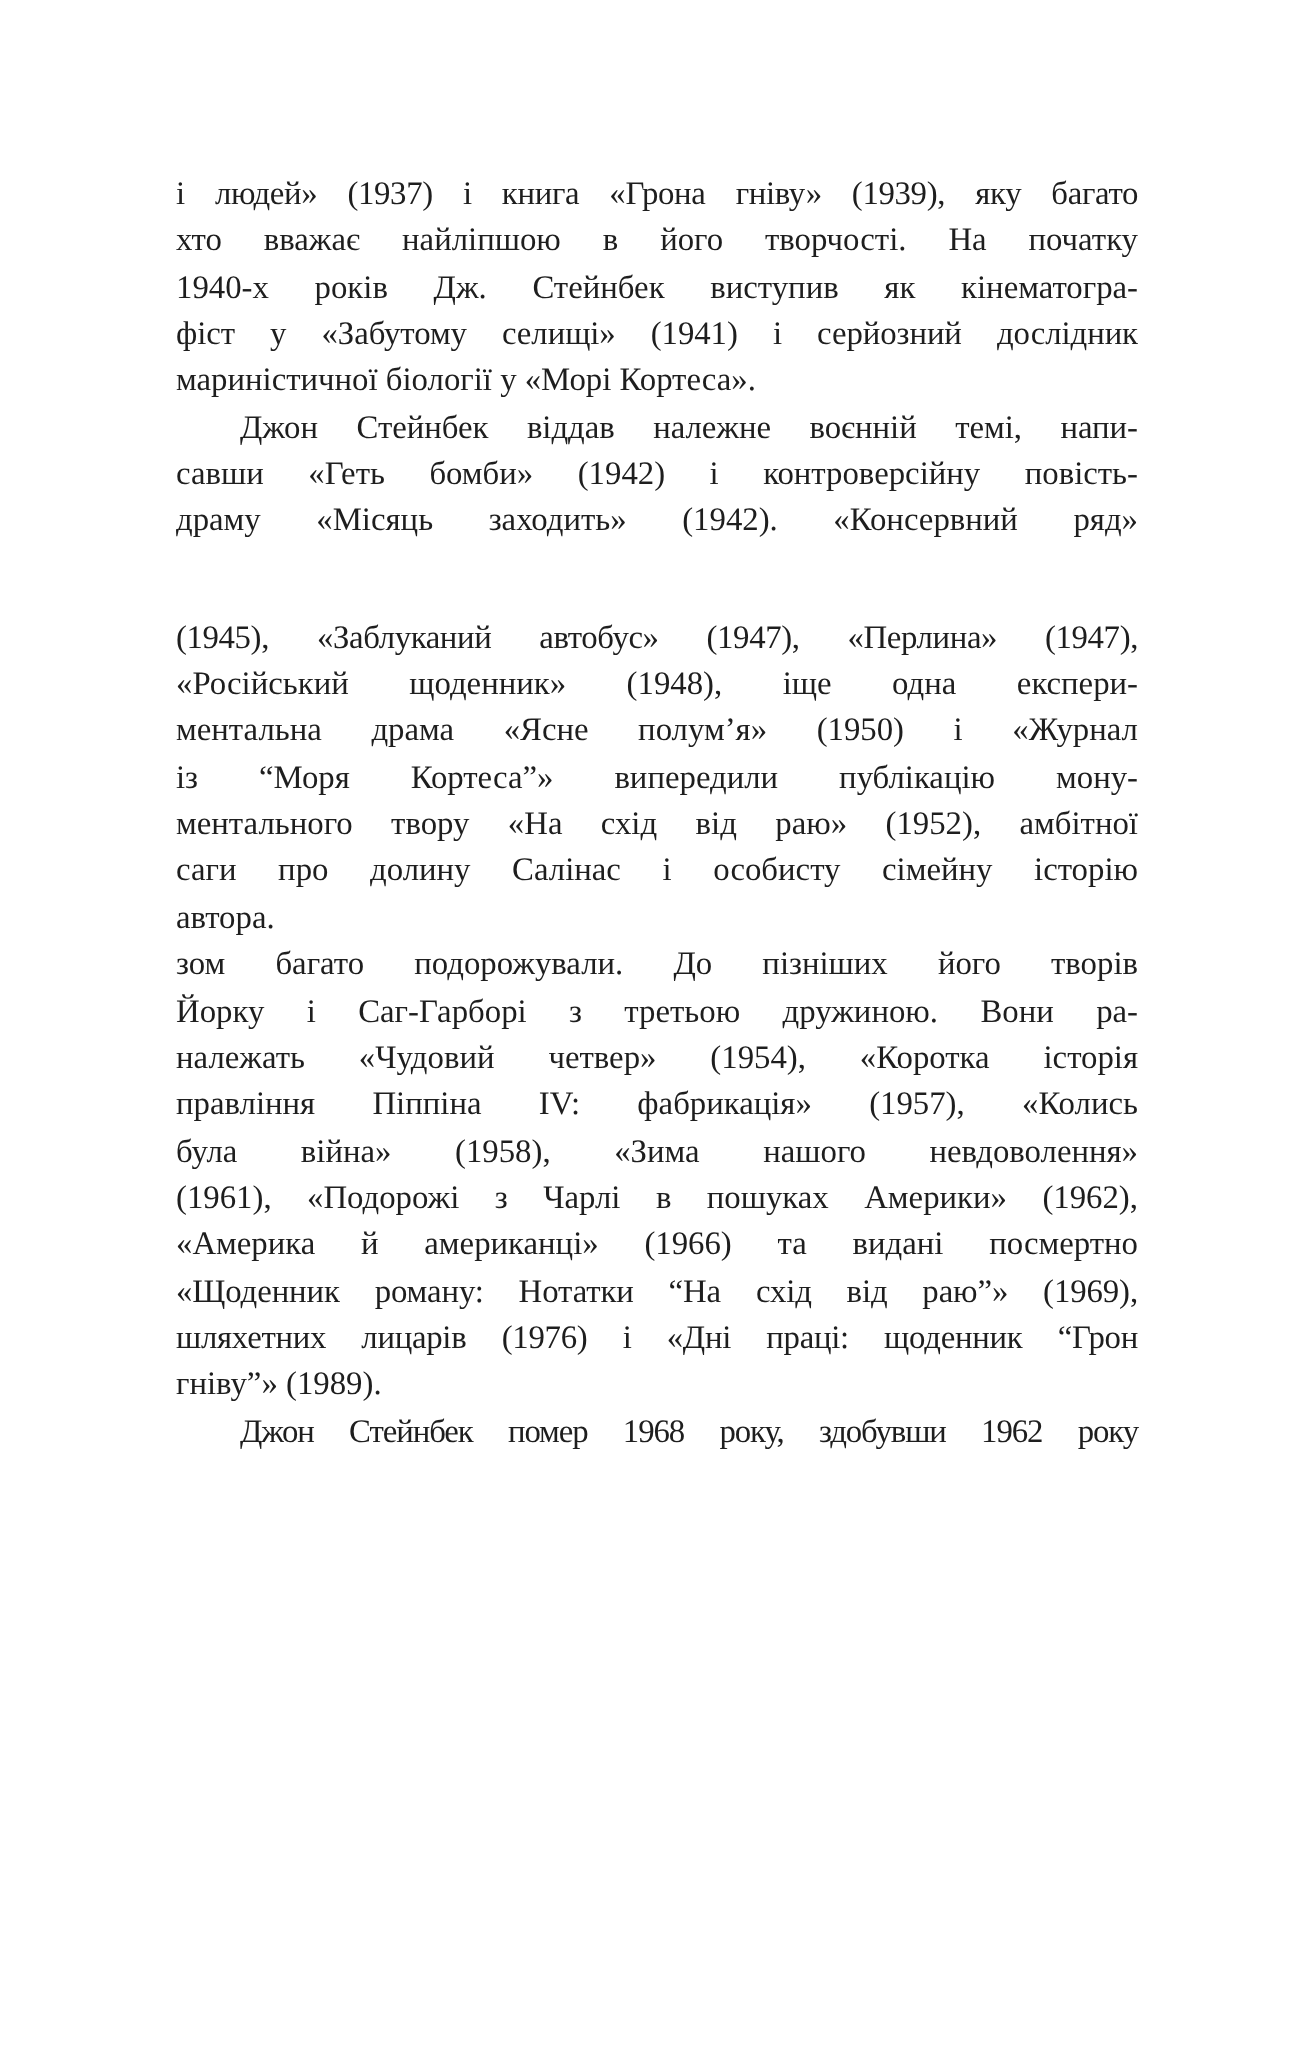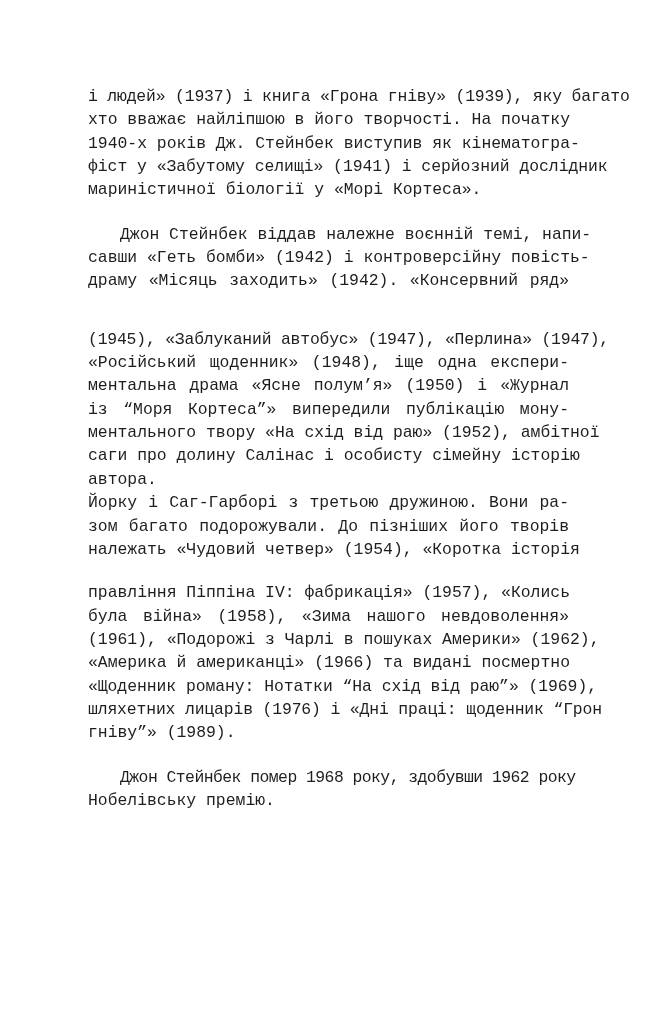--- a/index.html
+++ b/index.html
@@ -14,42 +14,41 @@
       overflow: hidden;
     }
     .page {
       position: absolute;
       left: 88px;
       top: 85px;
       width: 481px;
     }
     .para {
       margin: 0;
-      font-family: Liberation Mono, monospace;
+      font-family: Liberation Serif, serif;
       font-size: 16.4px;
       line-height: 23.35px;
       color: #1e1e1e;
       text-align: justify;
       text-align-last: justify;
       hyphens: none;
     }
     .line {
       display: block;
       text-align: justify;
       text-align-last: justify;
       white-space: nowrap;
       height: 23.35px;
       overflow: visible;
     }
     .line.last {
       text-align-last: left;
     }
     .line.indent {
       text-indent: 32px;
-      margin-top: 21px;
     }
   </style>
 </head>
 <body>
 
 <div class="page">
 
   <p class="para">
     <span class="line" style="white-space: nowrap; letter-spacing: -0.165px;">і людей» (1937) і книга «Грона гніву» (1939), яку багато</span>
     <span class="line" style="white-space: nowrap;">хто вважає найліпшою в його творчості. На початку</span>
@@ -65,30 +64,29 @@
     <span class="line" style="white-space: nowrap; letter-spacing: -0.188px; margin-top: 35px;">(1945), «Заблуканий автобус» (1947), «Перлина» (1947),</span>
     <span class="line" style="white-space: nowrap;">«Російський щоденник» (1948), іще одна експери-</span>
     <span class="line" style="white-space: nowrap;">ментальна драма «Ясне полум’я» (1950) і «Журнал</span>
     <span class="line" style="white-space: nowrap;">із “Моря Кортеса”» випередили публікацію мону-</span>
     <span class="line" style="white-space: nowrap;">ментального твору «На схід від раю» (1952), амбітної</span>
     <span class="line" style="white-space: nowrap;">саги про долину Салінас і особисту сімейну історію</span>
     <span class="line last" style="white-space: nowrap;">автора.</span>
   </p>
 
   <p class="para">
+    <span class="line" style="white-space: nowrap;">зом багато подорожували. До пізніших його творів</span>
     <span class="line" style="white-space: nowrap;">Йорку і Саг-Гарборі з третьою дружиною. Вони ра-</span>
-    <span class="line" style="white-space: nowrap;">зом багато подорожували. До пізніших його творів</span>
     <span class="line" style="white-space: nowrap;">належать «Чудовий четвер» (1954), «Коротка історія</span>
-    <span class="line" style="white-space: nowrap; margin-top: 20px;">правління Піппіна IV: фабрикація» (1957), «Колись</span>
+    <span class="line" style="white-space: nowrap;">правління Піппіна IV: фабрикація» (1957), «Колись</span>
     <span class="line" style="white-space: nowrap;">була війна» (1958), «Зима нашого невдоволення»</span>
     <span class="line" style="white-space: nowrap;">(1961), «Подорожі з Чарлі в пошуках Америки» (1962),</span>
     <span class="line" style="white-space: nowrap;">«Америка й американці» (1966) та видані посмертно</span>
     <span class="line" style="white-space: nowrap; letter-spacing: -0.048px;">«Щоденник роману: Нотатки “На схід від раю”» (1969),</span>
     <span class="line" style="white-space: nowrap; letter-spacing: -0.139px;">шляхетних лицарів (1976) і «Дні праці: щоденник “Грон</span>
     <span class="line last" style="white-space: nowrap;">гніву”» (1989).</span>
   </p>
 
   <p class="para">
     <span class="line indent" style="white-space: nowrap; letter-spacing: -0.537px;">Джон Стейнбек помер 1968 року, здобувши 1962 року</span>
-    <span class="line last" style="white-space: nowrap;">Нобелівську премію.</span>
   </p>
 
 </div>
 
 </body></html>

